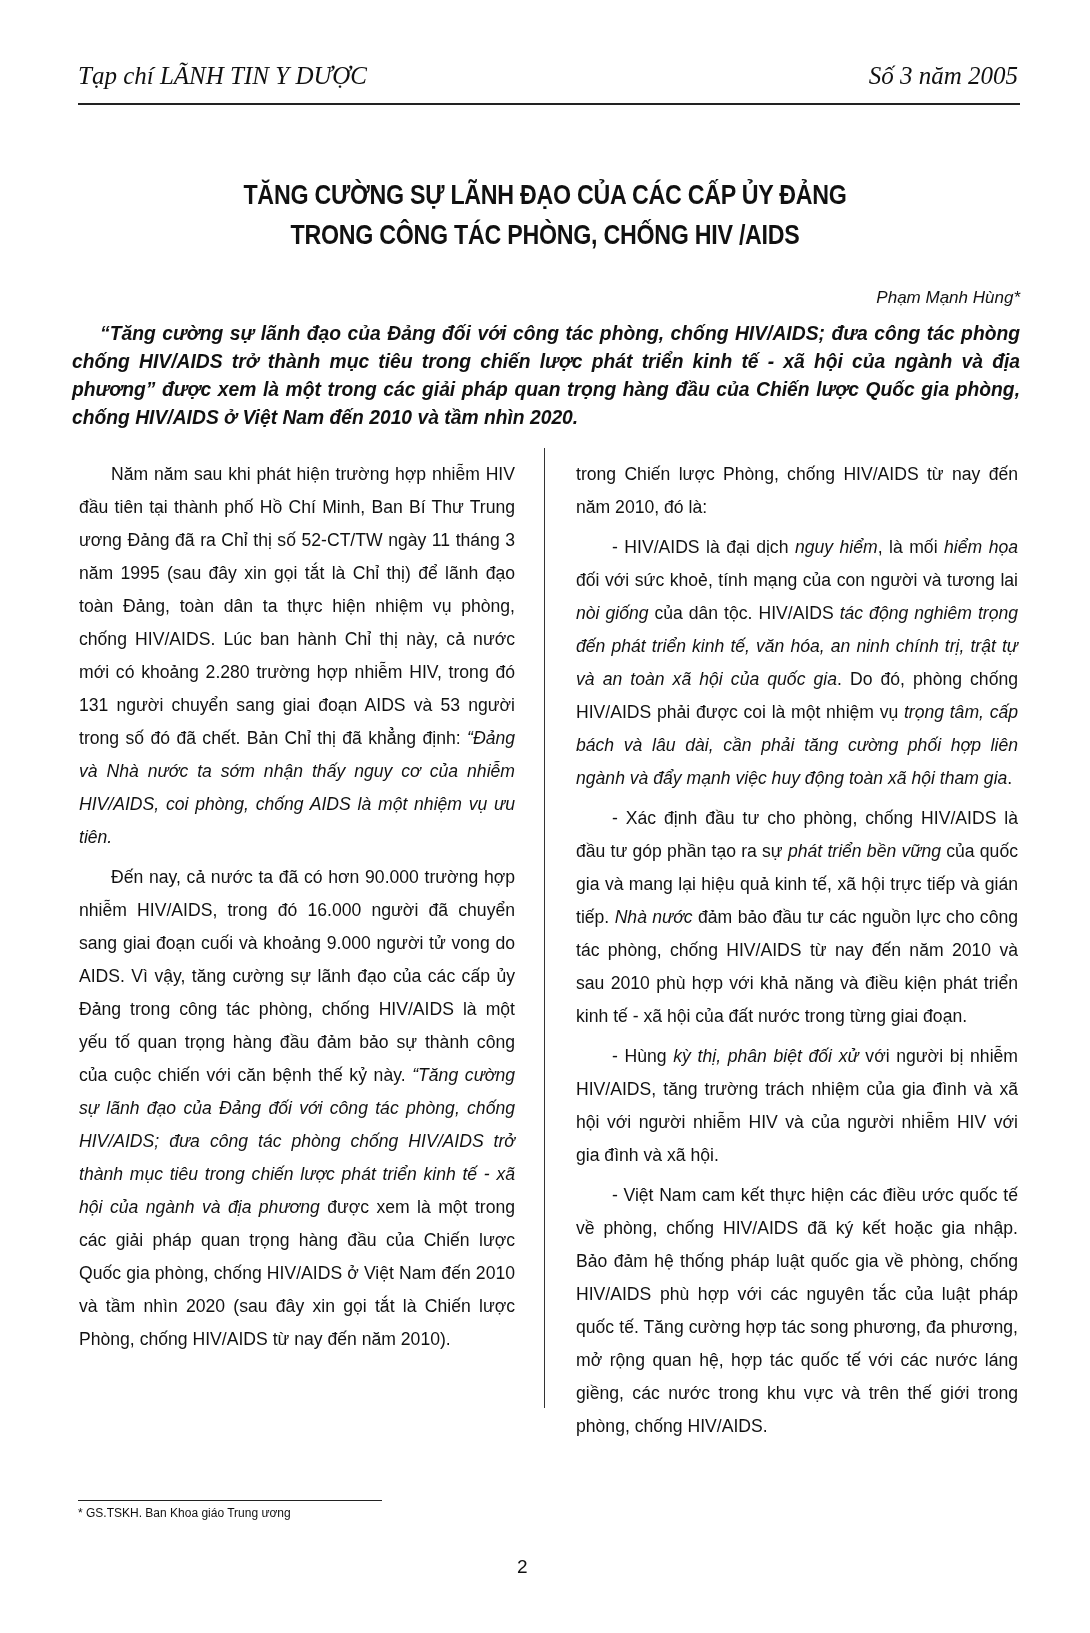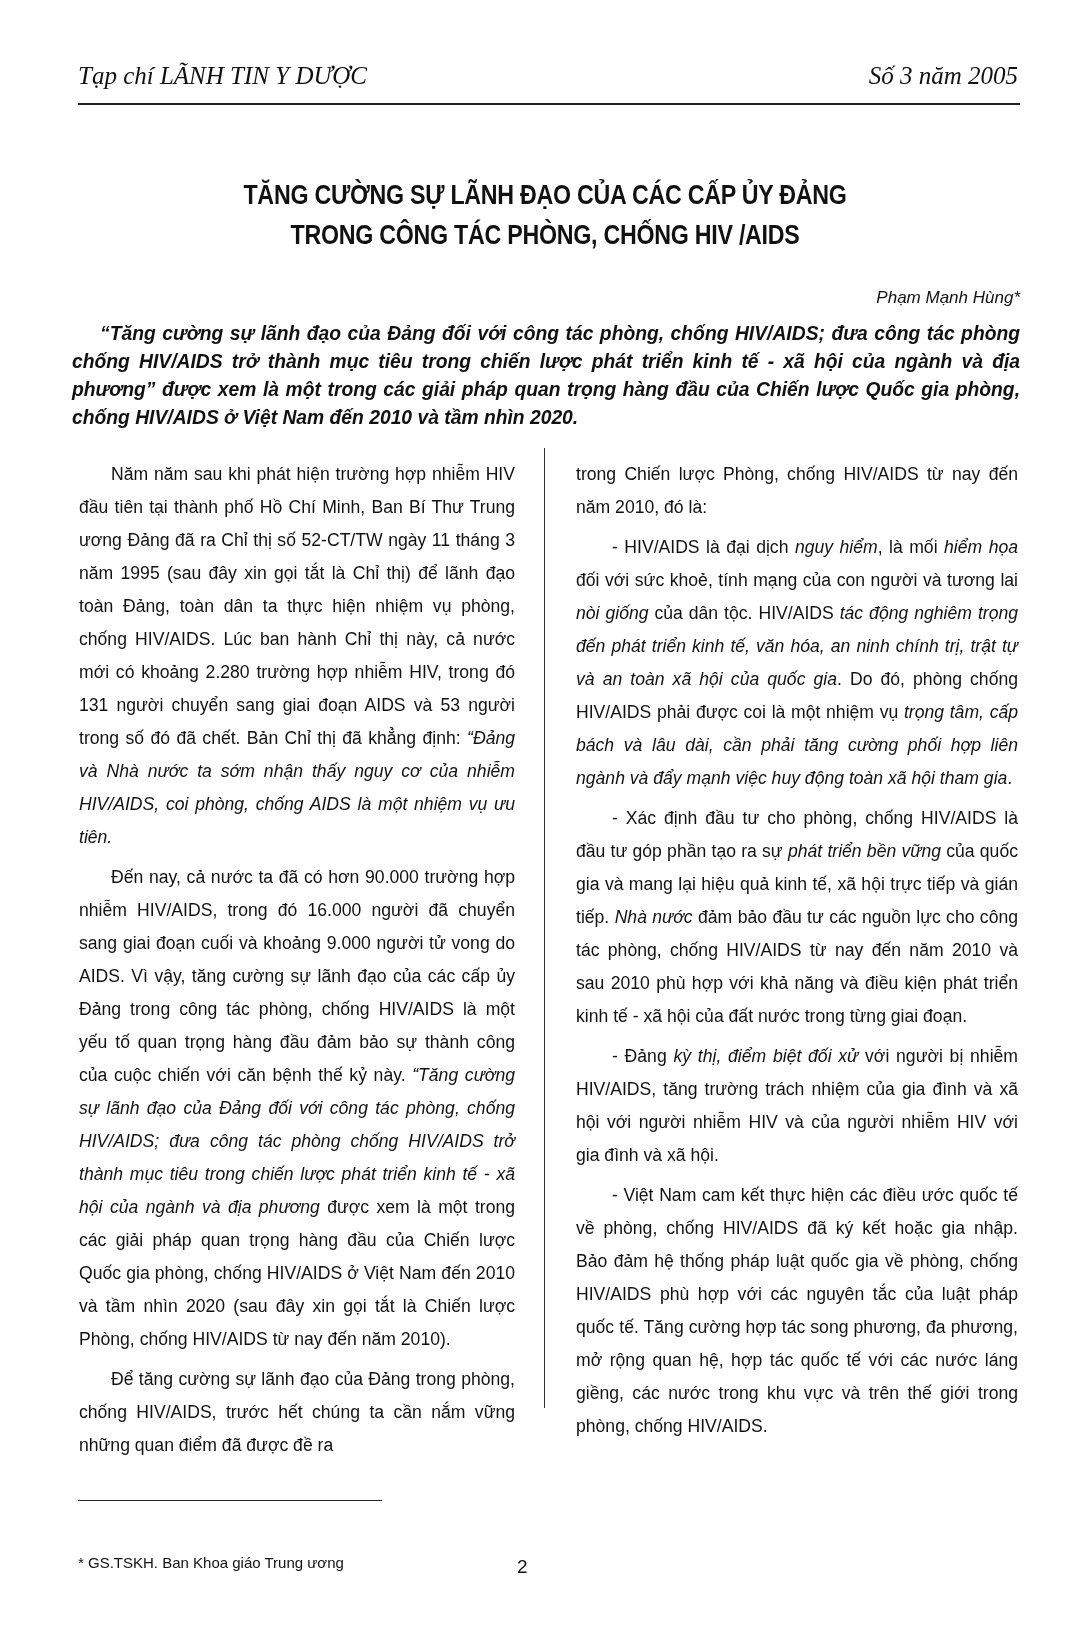--- a/index.html
+++ b/index.html
@@ -19,21 +19,21 @@
               text-indent: 28px; }
   .col { position: absolute; top: 458px; font-family: "Liberation Sans", sans-serif; font-size: 17.6px;
          line-height: 33px; text-align: justify; }
   .col-left { left: 79px; width: 436px; }
   .col-right { left: 576px; width: 442px; }
   .col p { margin: 0 0 7px 0; text-indent: 32px; }
   .col-right p.first { text-indent: 0; }
   .col-right p.bullet { text-indent: 36px; }
   .col-divider { position: absolute; left: 544px; top: 448px; width: 0; height: 960px; border-left: 1.5px solid #333; }
   .fn-rule { position: absolute; left: 78px; top: 1500px; width: 304px; border-top: 1.5px solid #222; }
-  .footnote { position: absolute; left: 78px; top: 1506px; font-family: "Liberation Sans", sans-serif; font-size: 15px; margin-top: 48px; }
+  .footnote { position: absolute; left: 78px; top: 1506px; font-family: "Liberation Sans", sans-serif; font-size: 12px; }
   .page-num { position: absolute; left: 517px; top: 1556px; font-family: "Liberation Sans", sans-serif; font-size: 19px; }
   i { font-style: italic; }
 </style>
 </head>
 <body>
 
 <div class="header">
   <span class="left">Tạp chí LÃNH TIN Y DƯỢC</span>
   <span class="right">Số 3 năm 2005</span>
 </div>
@@ -44,29 +44,28 @@
   <div>TRONG CÔNG TÁC PHÒNG, CHỐNG HIV /AIDS</div>
 </div>
 
 <div class="author">Phạm Mạnh Hùng*</div>
 
 <div class="abstract">“Tăng cường sự lãnh đạo của Đảng đối với công tác phòng, chống HIV/AIDS; đưa công tác phòng chống HIV/AIDS trở thành mục tiêu trong chiến lược phát triển kinh tế - xã hội của ngành và địa phương” được xem là một trong các giải pháp quan trọng hàng đầu của Chiến lược Quốc gia phòng, chống HIV/AIDS ở Việt Nam đến 2010 và tầm nhìn 2020.</div>
 
 <div class="col col-left">
   <p><span>Năm năm sau khi phát hiện trường hợp nhiễm HIV đầu tiên tại thành phố Hồ Chí Minh, Ban Bí Thư Trung ương Đảng đã ra Chỉ thị số 52-CT/TW ngày 11 tháng 3 năm 1995 (sau đây xin gọi tắt là Chỉ thị) để lãnh đạo toàn Đảng, toàn dân ta thực hiện nhiệm vụ phòng, chống HIV/AIDS. Lúc ban hành Chỉ thị này, cả nước mới có khoảng 2.280 trường hợp nhiễm HIV, trong đó 131 người chuyển sang giai đoạn AIDS và 53 người trong số đó đã chết. Bản Chỉ thị đã khẳng định: </span><i>“Đảng và Nhà nước ta sớm nhận thấy nguy cơ của nhiễm HIV/AIDS, coi phòng, chống AIDS là một nhiệm vụ ưu tiên.</i></p>
   <p><span>Đến nay, cả nước ta đã có hơn 90.000 trường hợp nhiễm HIV/AIDS, trong đó 16.000 người đã chuyển sang giai đoạn cuối và khoảng 9.000 người tử vong do AIDS. Vì vậy, tăng cường sự lãnh đạo của các cấp ủy Đảng trong công tác phòng, chống HIV/AIDS là một yếu tố quan trọng hàng đầu đảm bảo sự thành công của cuộc chiến với căn bệnh thế kỷ này. </span><i>“Tăng cường sự lãnh đạo của Đảng đối với công tác phòng, chống HIV/AIDS; đưa công tác phòng chống HIV/AIDS trở thành mục tiêu trong chiến lược phát triển kinh tế - xã hội của ngành và địa phương</i><span> được xem là một trong các giải pháp quan trọng hàng đầu của Chiến lược Quốc gia phòng, chống HIV/AIDS ở Việt Nam đến 2010 và tầm nhìn 2020 (sau đây xin gọi tắt là Chiến lược Phòng, chống HIV/AIDS từ nay đến năm 2010).</span></p>
-  <p><span>Để tăng cường sự lãnh đạo của Đảng trong phòng, chống HIV/AIDS, trước hết chúng ta cần nắm vững những quan điểm đã được đề ra</span></p>
 </div>
 
 <div class="col-divider"></div>
 
 <div class="col col-right">
   <p class="first"><span>trong Chiến lược Phòng, chống HIV/AIDS từ nay đến năm 2010, đó là:</span></p>
   <p class="bullet"><span>- HIV/AIDS là đại dịch </span><i>nguy hiểm</i><span>, là mối </span><i>hiểm họa</i><span> đối với sức khoẻ, tính mạng của con người và tương lai </span><i>nòi giống</i><span> của dân tộc. HIV/AIDS </span><i>tác động nghiêm trọng đến phát triển kinh tế, văn hóa, an ninh chính trị, trật tự và an toàn xã hội của quốc gia</i><span>. Do đó, phòng chống HIV/AIDS phải được coi là một nhiệm vụ </span><i>trọng tâm, cấp bách và lâu dài, cần phải tăng cường phối hợp liên ngành và đẩy mạnh việc huy động toàn xã hội tham gia</i><span>.</span></p>
   <p class="bullet"><span>- Xác định đầu tư cho phòng, chống HIV/AIDS là đầu tư góp phần tạo ra sự </span><i>phát triển bền vững</i><span> của quốc gia và mang lại hiệu quả kinh tế, xã hội trực tiếp và gián tiếp. </span><i>Nhà nước</i><span> đảm bảo đầu tư các nguồn lực cho công tác phòng, chống HIV/AIDS từ nay đến năm 2010 và sau 2010 phù hợp với khả năng và điều kiện phát triển kinh tế - xã hội của đất nước trong từng giai đoạn.</span></p>
-  <p class="bullet"><span>- Đảng </span><i>kỳ thị, điểm biệt đối xử</i><span> với người bị nhiễm HIV/AIDS, tăng trường trách nhiệm của gia đình và xã hội với người nhiễm HIV và của người nhiễm HIV với gia đình và xã hội.</span></p>
+  <p class="bullet"><span>- Hùng </span><i>kỳ thị, phân biệt đối xử</i><span> với người bị nhiễm HIV/AIDS, tăng trường trách nhiệm của gia đình và xã hội với người nhiễm HIV và của người nhiễm HIV với gia đình và xã hội.</span></p>
   <p class="bullet"><span>- Việt Nam cam kết thực hiện các điều ước quốc tế về phòng, chống HIV/AIDS đã ký kết hoặc gia nhập. Bảo đảm hệ thống pháp luật quốc gia về phòng, chống HIV/AIDS phù hợp với các nguyên tắc của luật pháp quốc tế. Tăng cường hợp tác song phương, đa phương, mở rộng quan hệ, hợp tác quốc tế với các nước láng giềng, các nước trong khu vực và trên thế giới trong phòng, chống HIV/AIDS.</span></p>
 </div>
 
 <div class="fn-rule"></div>
 <div class="footnote">* GS.TSKH. Ban Khoa giáo Trung ương</div>
 
 <div class="page-num">2</div>
 
 </body></html>

